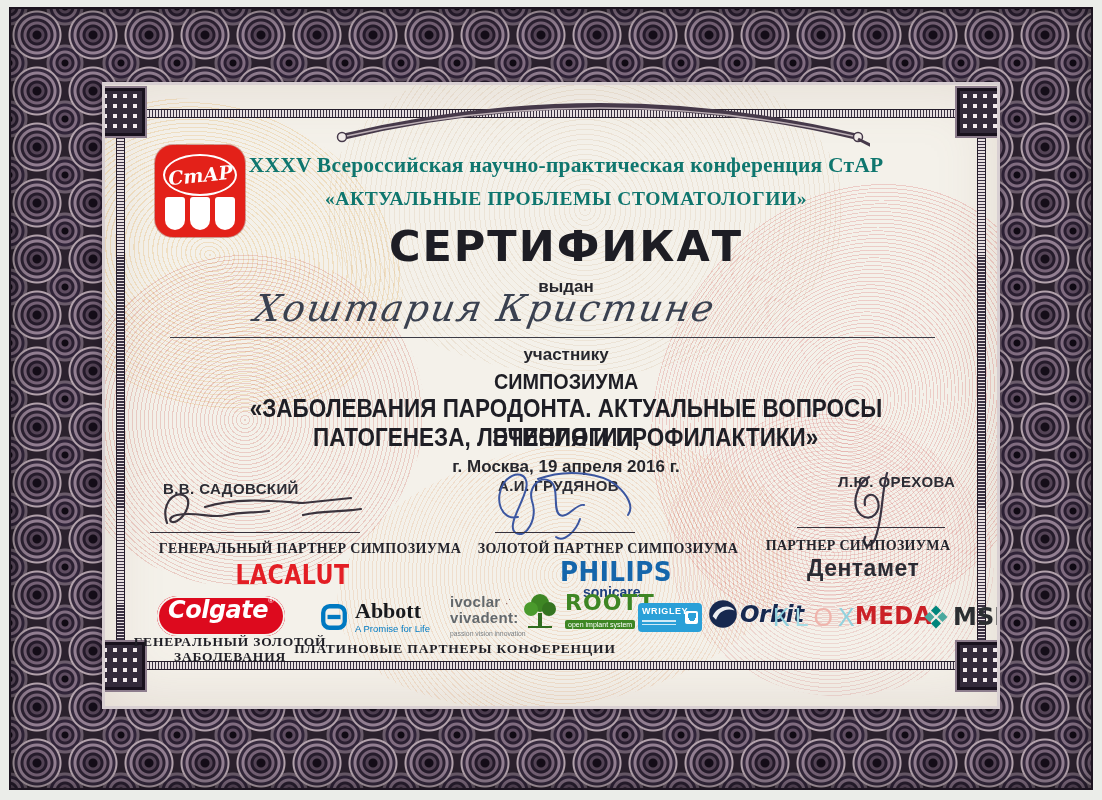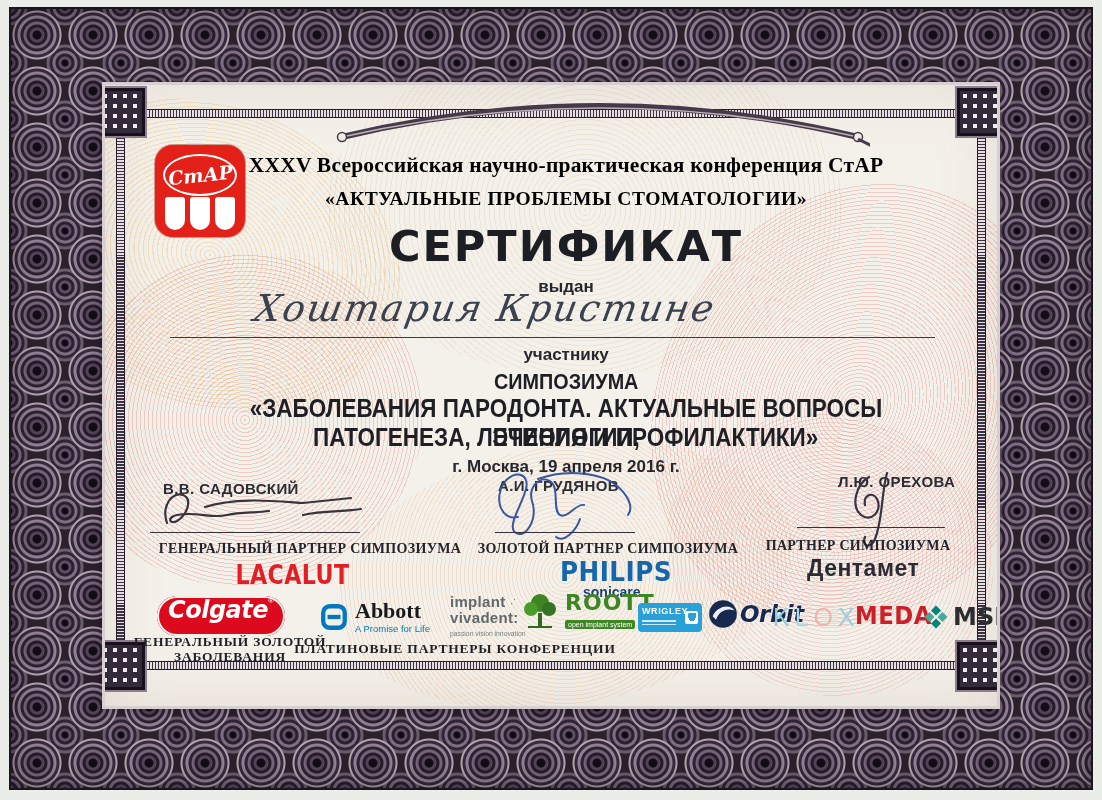--- a/index.html
+++ b/index.html
@@ -33,21 +33,21 @@
   .f-right{top:24px;bottom:36px;right:11px;width:7px;border-left:1.5px solid #241c2a;border-right:1.5px solid #241c2a;}
   .corner{position:absolute;width:42px;height:42px;background:
       radial-gradient(circle 2.2px at 50% 50%, #f1e9ec 0 2.2px, rgba(0,0,0,0) 2.3px) 0 0/10px 10px #332a3a;
       border:3px solid #18111d;box-shadow:0 0 0 2px #8d7d8d;}
   .c-tl{left:-8px;top:3px;} .c-tr{right:-8px;top:3px;} .c-bl{left:-8px;bottom:16px;} .c-br{right:-8px;bottom:16px;}
   
   .arc{position:absolute;left:225px;top:-2px;width:540px;height:64px;}
   
   .abs{position:absolute;}
   .ctr{left:30px;right:0;text-align:center;}
-  .serifb{font-family:"Liberation Serif",serif;font-weight:bold;color:#000000;}
+  .serifb{font-family:"Liberation Serif",serif;font-weight:bold;color:#0f766e;}
   .conf{top:68px;font-size:21.5px;letter-spacing:.2px;}
   .theme{top:103px;font-size:19.5px;letter-spacing:.6px;}
   .bigtitle{top:136px;font-size:43px;font-weight:bold;color:#1d1d24;letter-spacing:2px;font-family:"DejaVu Sans",sans-serif;}
   .small-label{font-size:17px;font-weight:bold;color:#26262c;}
   .issued{top:192px;}
   .handname{left:0;width:760px;top:202px;text-align:center;font-family:"DejaVu Serif",serif;font-style:italic;
     font-size:37px;color:#3a4150;letter-spacing:2px;transform:skewX(-10deg);}
   .nameline{left:65px;width:765px;top:252px;height:0;border-top:1.8px solid #3c3c46;}
   .participant{top:260px;}
   .cond{display:inline-block;transform:scaleX(.9);transform-origin:center;}
@@ -203,21 +203,21 @@
           <rect x="3" y="3" width="20" height="20" rx="6" fill="none" stroke="#0079c1" stroke-width="4"></rect>
           <line x1="7" y1="13" x2="19" y2="13" stroke="#0079c1" stroke-width="4"></line>
         </svg>
         <div>
           <div class="abbott-name">Abbott</div>
           <div class="abbott-tag">A Promise for Life</div>
         </div>
       </div>
 
       <div class="ivoclar">
-        <div><span class="ivo-line">implant</span> <span class="ivo-dots">·˙</span></div>
+        <div><span class="ivo-line">ivoclar</span> <span class="ivo-dots">·˙</span></div>
         <div class="ivo-line">vivadent:</div>
         <div class="ivo-tag">passion vision innovation</div>
       </div>
 
       <div class="roott">
         <svg width="40" height="42" viewBox="0 0 40 42">
           <circle cx="20" cy="12" r="9" fill="#3e8624"></circle>
           <circle cx="11" cy="18" r="7" fill="#4a9a2c"></circle>
           <circle cx="29" cy="18" r="7" fill="#357420"></circle>
           <rect x="18" y="22" width="4" height="13" fill="#2f6b1e"></rect>

